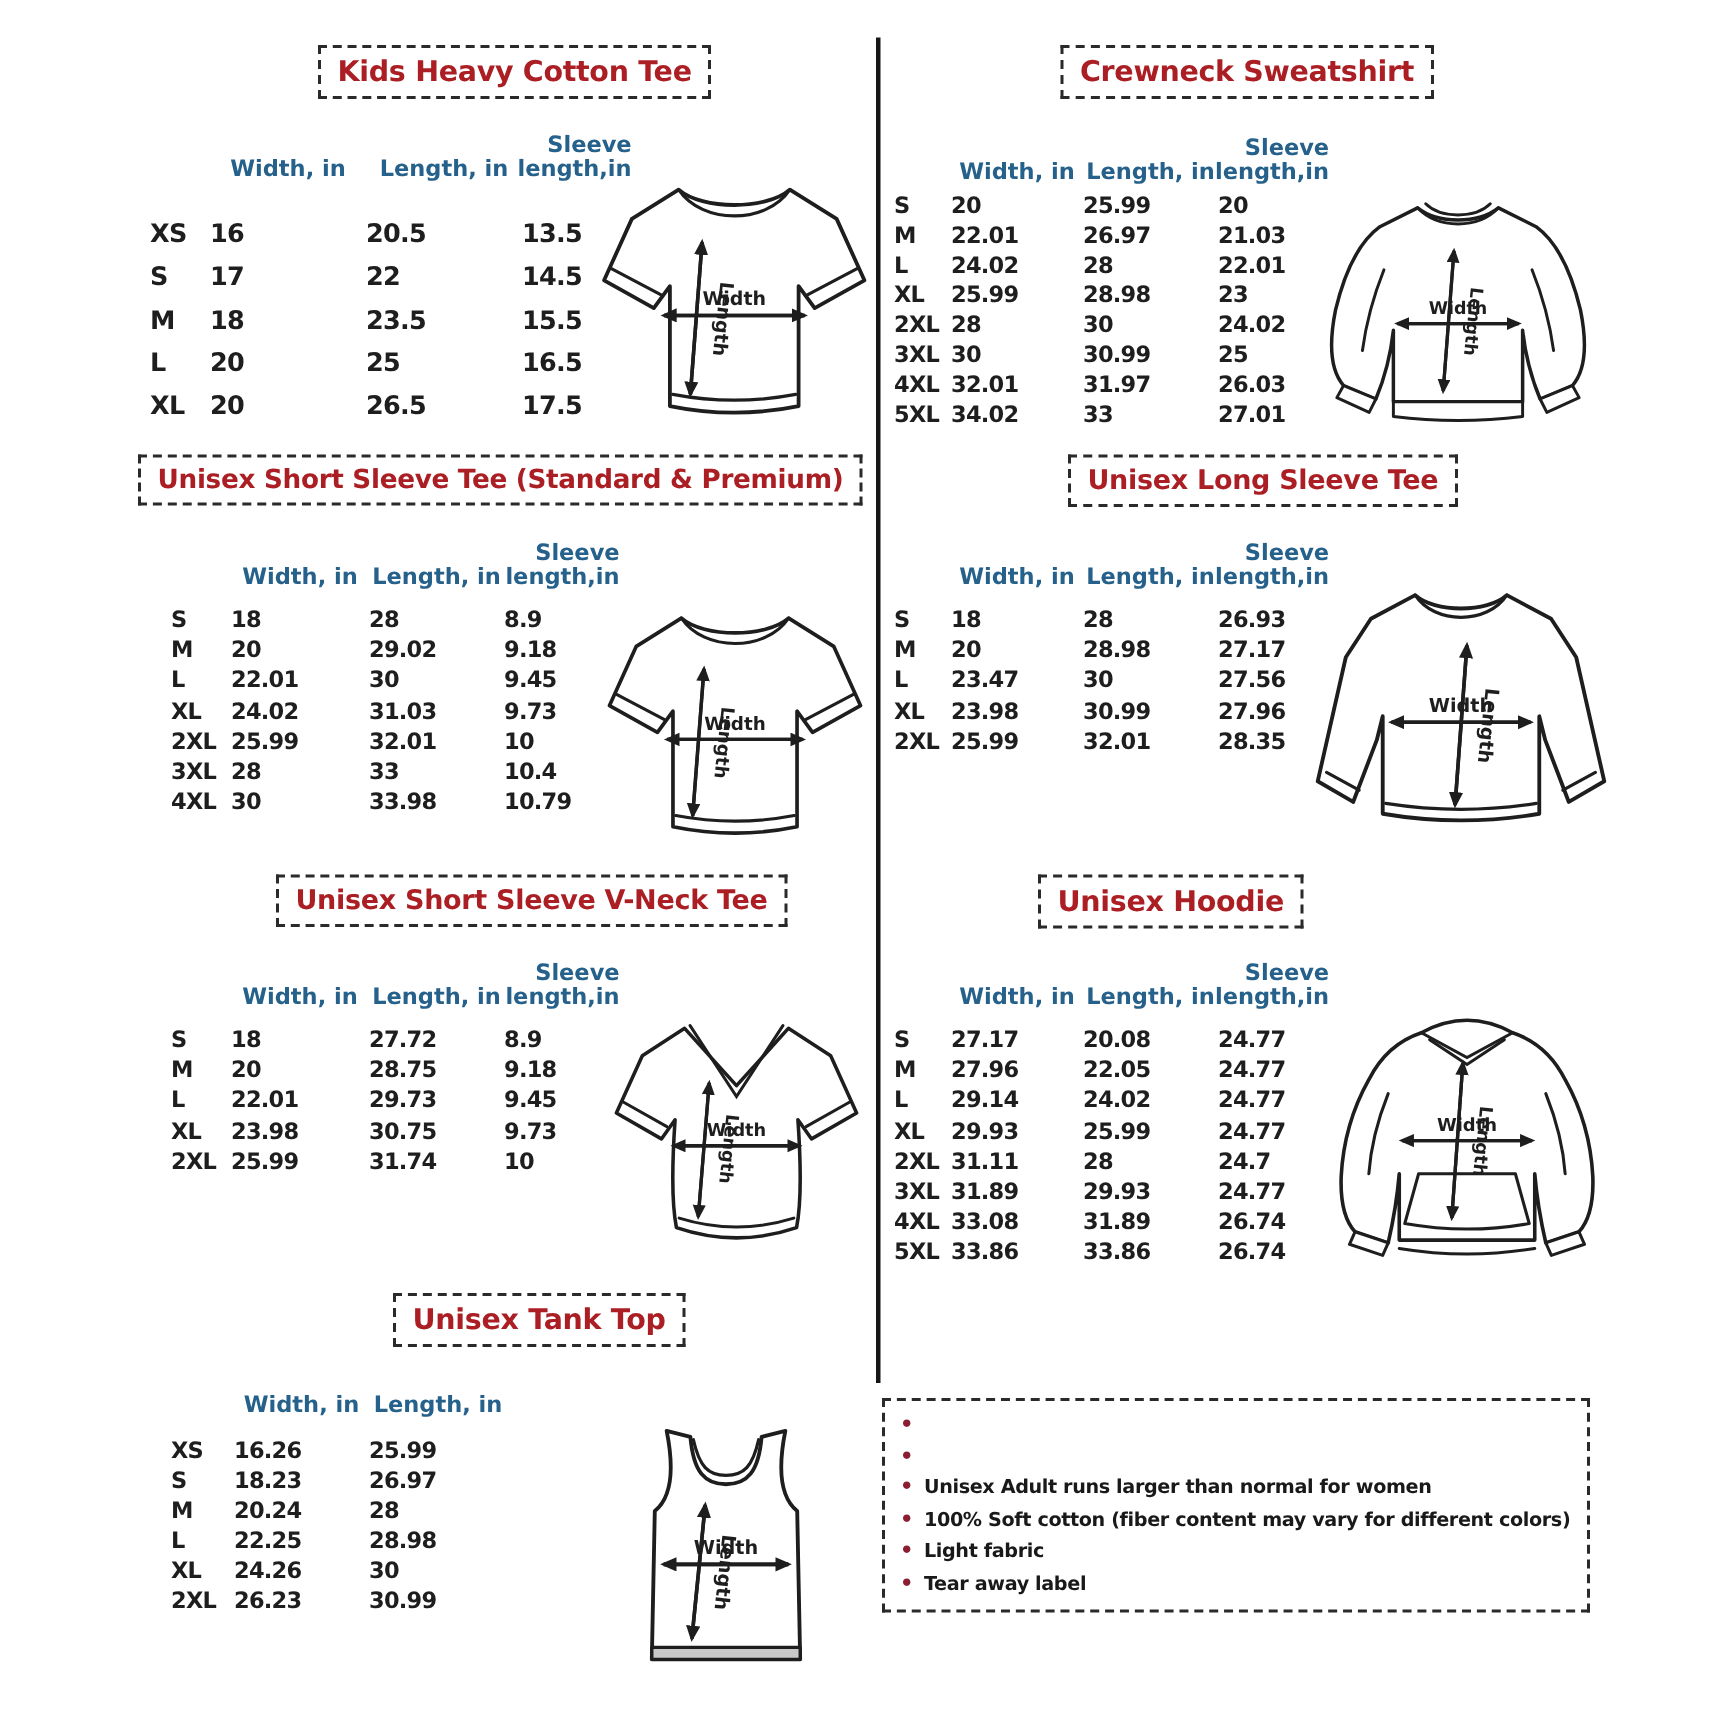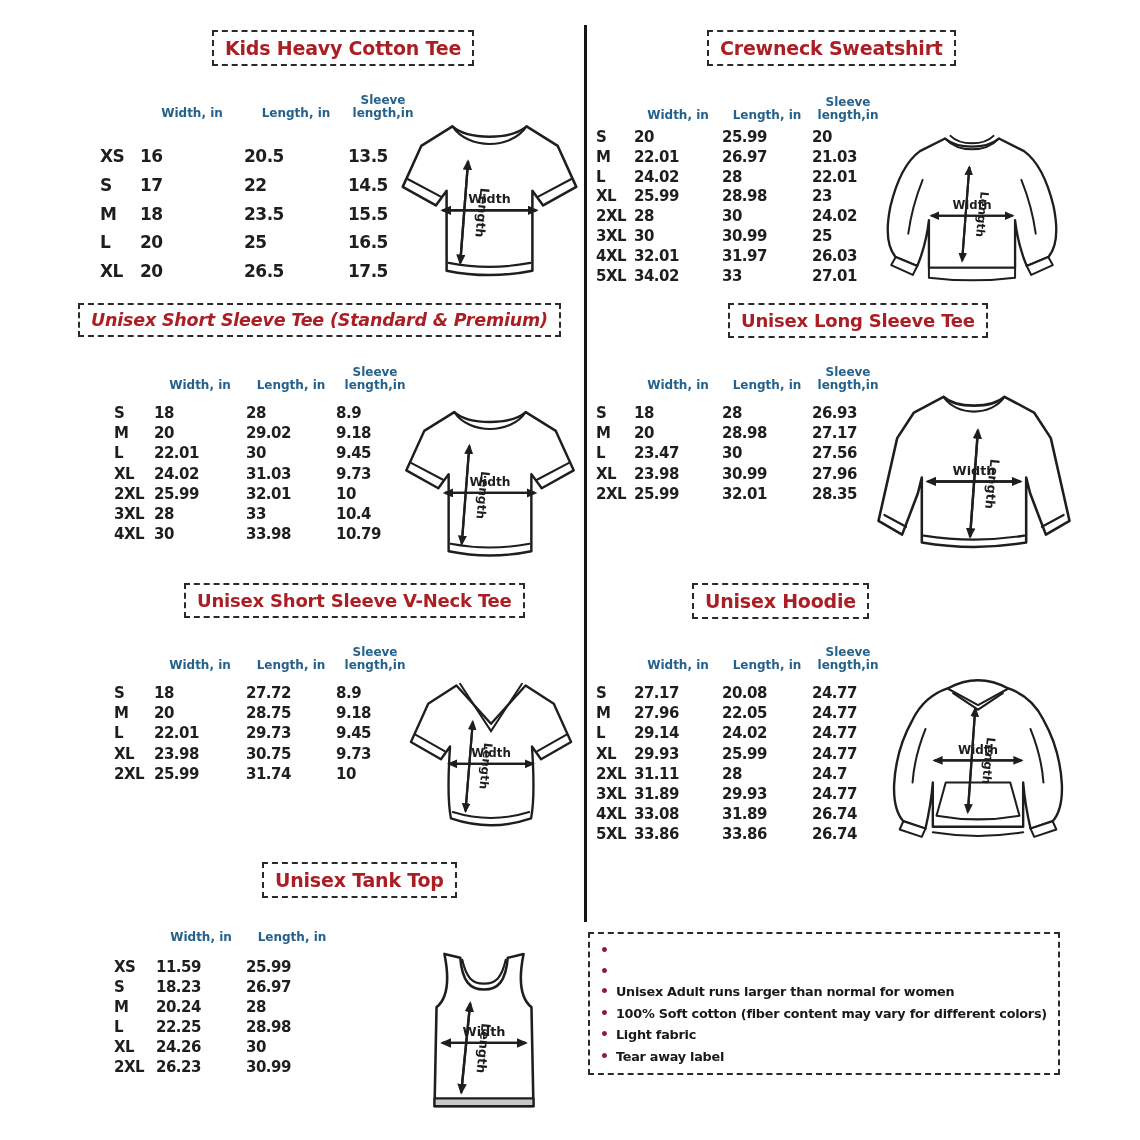--- a/index.html
+++ b/index.html
@@ -10,21 +10,21 @@
     position:absolute;border:2px dashed #2a2a2a;background:#fff;
     color:var(--title_red,#ab1f24);font-weight:bold;font-size:19px;
     padding:5px 11px;white-space:nowrap;letter-spacing:-0.2px;
   }
   .title-sm{font-size:17.5px;}
   .title-md{font-size:18px;}
   .tbl{position:absolute;display:grid;color:var(--text,#1e1e1e);}
   .tbl .hdr{
     display:flex;align-items:flex-end;justify-content:center;
     padding-bottom:var(--hp,10px);color:var(--header_blue,#25618a);
-    font-weight:bold;font-size:12px;line-height:1.08;text-align:center;
+    font-weight:bold;font-size:15px;line-height:1.08;text-align:right;
     white-space:pre-line;
   }
   .tbl .sz{font-weight:bold;letter-spacing:-0.5px;padding-left:2px;}
   .tbl .val{font-weight:bold;letter-spacing:-0.5px;}
   .t-kids{font-size:17px;}
   .t-std{font-size:15px;}
   .divider{position:absolute;background:#161616;}
   .garment{position:absolute;}
   svg text{font-family:"DejaVu Sans","Liberation Sans",sans-serif;font-weight:bold;fill:#1e1e1e;font-size:13px;}
   .outline{fill:#ffffff;stroke:#1e1e1e;stroke-width:2.6;stroke-linejoin:round;}
@@ -154,21 +154,21 @@
       <path class="arrow" d="M160,100 L70,100"></path>
       <path class="arrow" d="M112,46 L104,150"></path>
       <path class="arrow" d="M104,150 L112,46"></path>
       <text x="115" y="93" text-anchor="middle">Width</text>
       <text x="122" y="98" text-anchor="middle" transform="rotate(96 122 98)">Length</text>
     </svg>
   </div>
 
   
   <div class="sec">
-    <div class="title-box title-sm" style="left:78px;top:303px;font-style:italic;">Unisex Short Sleeve Tee (Standard &amp; Premium)</div>
+    <div class="title-box title-sm" style="left:92px;top:303px;">Unisex Short Sleeve Tee (Standard &amp; Premium)</div>
     <div class="tbl t-std" style="left:112px;top:352px;grid-template-columns:42px 92px 90px 78px;grid-template-rows:52px;grid-auto-rows:20.2px;--hp:12px;">
         <div class="hdr"></div>
         <div class="hdr">Width, in</div>
         <div class="hdr">Length, in</div>
         <div class="hdr">Sleeve
 length,in</div>
         <div class="sz">S</div>
         <div class="val">18</div>
         <div class="val">28</div>
         <div class="val">8.9</div>
@@ -207,21 +207,21 @@
       <path class="arrow" d="M148,102 L52,102"></path>
       <path class="arrow" d="M78,52 L70,156"></path>
       <path class="arrow" d="M70,156 L78,52"></path>
       <text x="100" y="95" text-anchor="middle">Width</text>
       <text x="88" y="104" text-anchor="middle" transform="rotate(96 88 104)">Length</text>
     </svg>
   </div>
 
   
   <div class="sec">
-    <div class="title-box title-md" style="left:728px;top:303px;text-align:center;">Unisex Long Sleeve Tee</div>
+    <div class="title-box title-md" style="left:712px;top:303px;text-align:center;">Unisex Long Sleeve Tee</div>
     <div class="tbl t-std" style="left:594px;top:352px;grid-template-columns:40px 88px 90px 72px;grid-template-rows:52px;grid-auto-rows:20.2px;--hp:12px;">
         <div class="hdr"></div>
         <div class="hdr">Width, in</div>
         <div class="hdr">Length, in</div>
         <div class="hdr">Sleeve
 length,in</div>
         <div class="sz">S</div>
         <div class="val">18</div>
         <div class="val">28</div>
         <div class="val">26.93</div>
@@ -364,21 +364,21 @@
   </div>
 
   
   <div class="sec">
     <div class="title-box" style="left:262px;top:862px;">Unisex Tank Top</div>
     <div class="tbl t-std" style="left:112px;top:908px;grid-template-columns:44px 90px 92px;grid-template-rows:50px;grid-auto-rows:20px;--hp:14px;">
         <div class="hdr"></div>
         <div class="hdr">Width, in</div>
         <div class="hdr">Length, in</div>
         <div class="sz">XS</div>
-        <div class="val">11.59</div>
+        <div class="val">16.26</div>
         <div class="val">25.99</div>
         <div class="sz">S</div>
         <div class="val">18.23</div>
         <div class="val">26.97</div>
         <div class="sz">M</div>
         <div class="val">20.24</div>
         <div class="val">28</div>
         <div class="sz">L</div>
         <div class="val">22.25</div>
         <div class="val">28.98</div>

